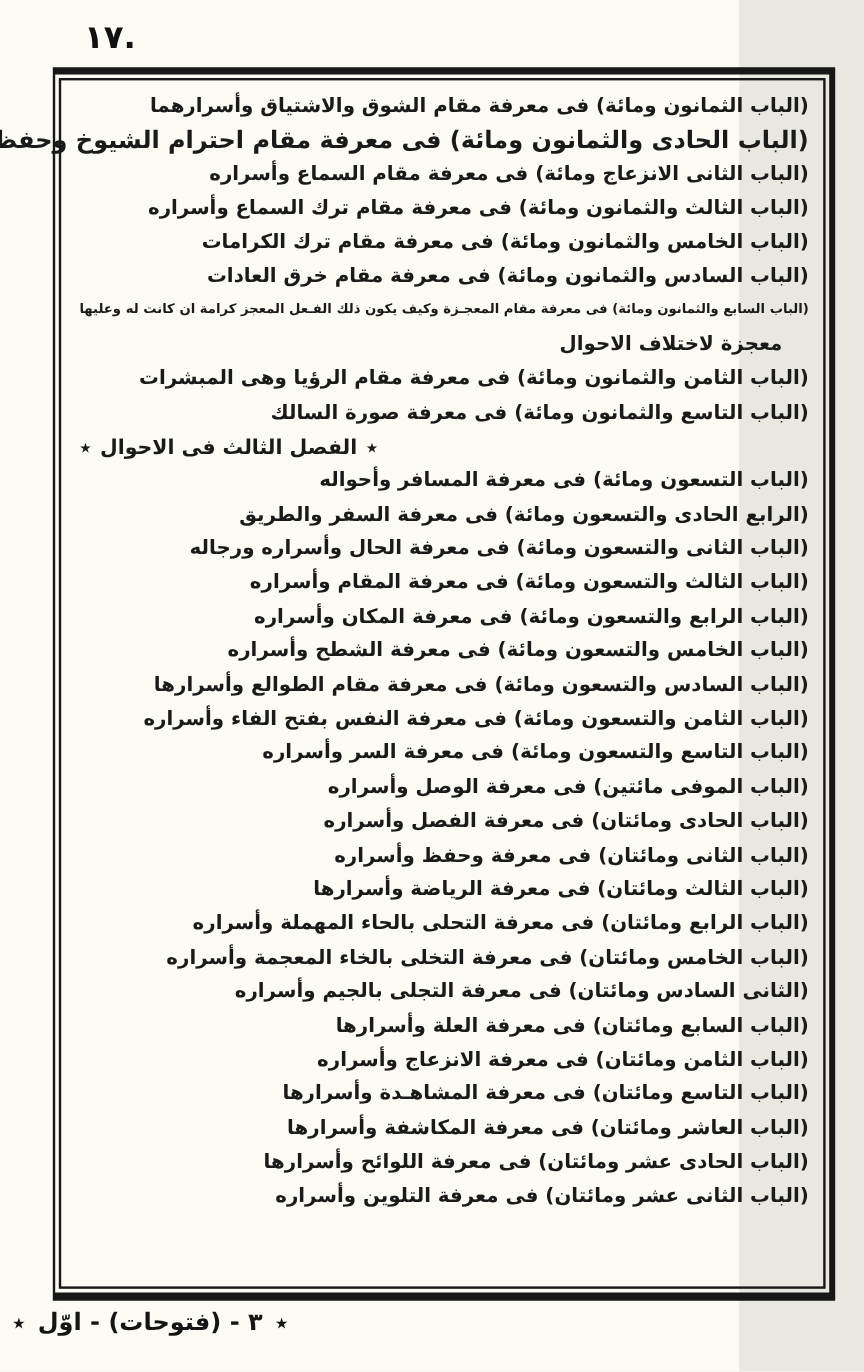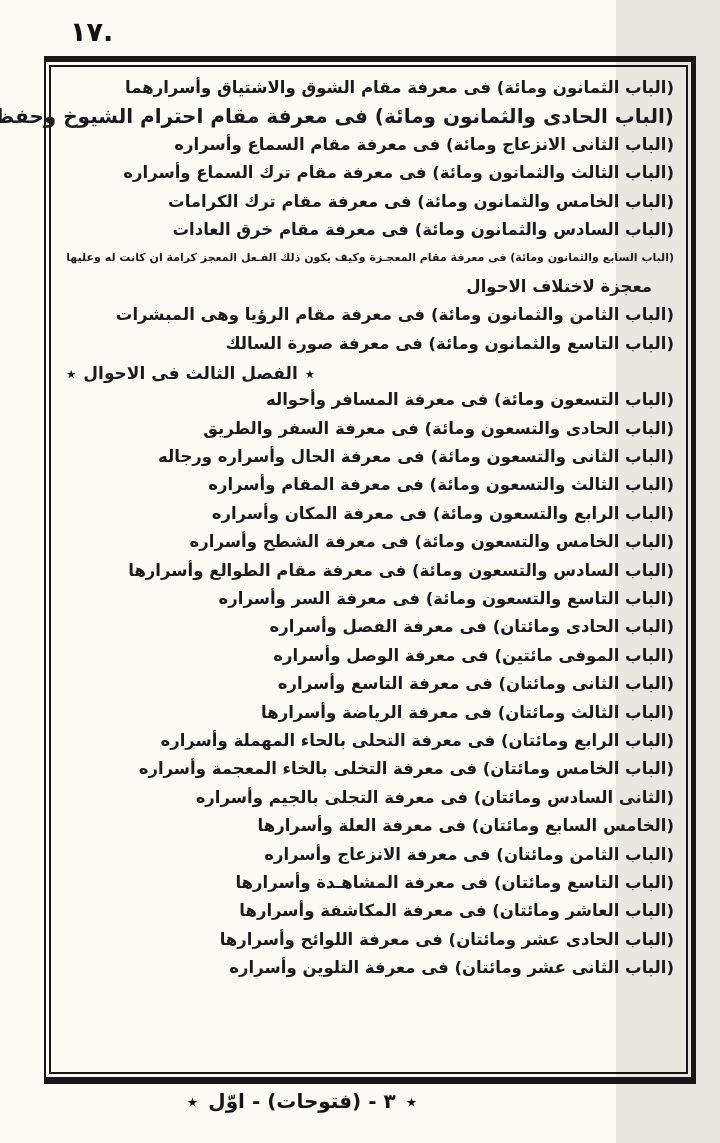--- a/index.html
+++ b/index.html
@@ -43,21 +43,21 @@
   .row.continuation{padding-right:22px;}
   .row.heading{text-align:left;font-size:17px;}
   .orn{
     font-weight:bold;
     font-size:19px;
     margin:0 7px;
     position:relative;top:1px;
   }
   .footer{
     position:absolute;left:0;right:12px;top:1089px;
-    text-align:center;
+    text-align:left;
     font-size:20px;font-weight:bold;color:#141414;
   }
   .footer .orn{font-size:21px;margin:0 10px;}
 </style>
 </head>
 <body>
 
 <div class="page">
 
   <div class="page-number" dir="ltr">١٧.</div>
@@ -70,35 +70,36 @@
           <div class="row entry" dir="rtl">(الباب الثانى الانزعاج ومائة)  فى معرفة مقام السماع وأسراره</div>
           <div class="row entry" dir="rtl">(الباب الثالث والثمانون ومائة)  فى معرفة مقام ترك السماع وأسراره</div>
           <div class="row entry" dir="rtl">(الباب الخامس والثمانون ومائة)  فى معرفة مقام ترك الكرامات</div>
           <div class="row entry" dir="rtl">(الباب السادس والثمانون ومائة)  فى معرفة مقام خرق العادات</div>
           <div class="row entry" dir="rtl" style="font-size: 11px;">(الباب السابع والثمانون ومائة)  فى معرفة مقام المعجـزة وكيف يكون ذلك الفـعل المعجز كرامة ان كانت له وعليها</div>
           <div class="row continuation" dir="rtl">معجزة لاختلاف الاحوال</div>
           <div class="row entry" dir="rtl">(الباب الثامن والثمانون ومائة)  فى معرفة مقام الرؤيا وهى المبشرات</div>
           <div class="row entry" dir="rtl">(الباب التاسع والثمانون ومائة)  فى معرفة صورة السالك</div>
           <div class="row heading" dir="rtl"><span class="orn">٭</span><span>الفصل الثالث فى الاحوال</span><span class="orn">٭</span></div>
           <div class="row entry" dir="rtl">(الباب التسعون ومائة)  فى معرفة المسافر وأحواله</div>
-          <div class="row entry" dir="rtl">(الباب الحادى والتسعون ومائة)  فى معرفة السفر والطريق</div>
+          <div class="row entry" dir="rtl">(الرابع الحادى والتسعون ومائة)  فى معرفة السفر والطريق</div>
           <div class="row entry" dir="rtl">(الباب الثانى والتسعون ومائة)  فى معرفة الحال وأسراره ورجاله</div>
           <div class="row entry" dir="rtl">(الباب الثالث والتسعون ومائة)  فى معرفة المقام وأسراره</div>
           <div class="row entry" dir="rtl">(الباب الرابع والتسعون ومائة)  فى معرفة المكان وأسراره</div>
           <div class="row entry" dir="rtl">(الباب الخامس والتسعون ومائة)  فى معرفة الشطح وأسراره</div>
           <div class="row entry" dir="rtl">(الباب السادس والتسعون ومائة)  فى معرفة مقام الطوالع وأسرارها</div>
+          <div class="row entry" dir="rtl">(الباب الثامن والتسعون ومائة)  فى معرفة النفس بفتح الفاء وأسراره</div>
           <div class="row entry" dir="rtl">(الباب التاسع والتسعون ومائة)  فى معرفة السر وأسراره</div>
+          <div class="row entry" dir="rtl">(الباب الموفى مائتين)  فى معرفة الوصل وأسراره</div>
           <div class="row entry" dir="rtl">(الباب الحادى ومائتان)  فى معرفة الفصل وأسراره</div>
-          <div class="row entry" dir="rtl">(الباب الموفى مائتين)  فى معرفة الوصل وأسراره</div>
-          <div class="row entry" dir="rtl">(الباب الثانى ومائتان)  فى معرفة التاسع وأسراره</div>
+          <div class="row entry" dir="rtl">(الباب الثانى ومائتان)  فى معرفة وحفظ وأسراره</div>
           <div class="row entry" dir="rtl">(الباب الثالث ومائتان)  فى معرفة الرياضة وأسرارها</div>
           <div class="row entry" dir="rtl">(الباب الرابع ومائتان)  فى معرفة التحلى بالحاء المهملة وأسراره</div>
           <div class="row entry" dir="rtl">(الباب الخامس ومائتان)  فى معرفة التخلى بالخاء المعجمة وأسراره</div>
           <div class="row entry" dir="rtl">(الثانى السادس ومائتان)  فى معرفة التجلى بالجيم وأسراره</div>
-          <div class="row entry" dir="rtl">(الخامس السابع ومائتان)  فى معرفة العلة وأسرارها</div>
+          <div class="row entry" dir="rtl">(الباب السابع ومائتان)  فى معرفة العلة وأسرارها</div>
           <div class="row entry" dir="rtl">(الباب الثامن ومائتان)  فى معرفة الانزعاج وأسراره</div>
           <div class="row entry" dir="rtl">(الباب التاسع ومائتان)  فى معرفة المشاهـدة وأسرارها</div>
           <div class="row entry" dir="rtl">(الباب العاشر ومائتان)  فى معرفة المكاشفة وأسرارها</div>
           <div class="row entry" dir="rtl">(الباب الحادى عشر ومائتان)  فى معرفة اللوائح وأسرارها</div>
           <div class="row entry" dir="rtl">(الباب الثانى عشر ومائتان)  فى معرفة التلوين وأسراره</div>
         </div>
     </div>
   </div>
 
   <div class="footer" dir="rtl">

